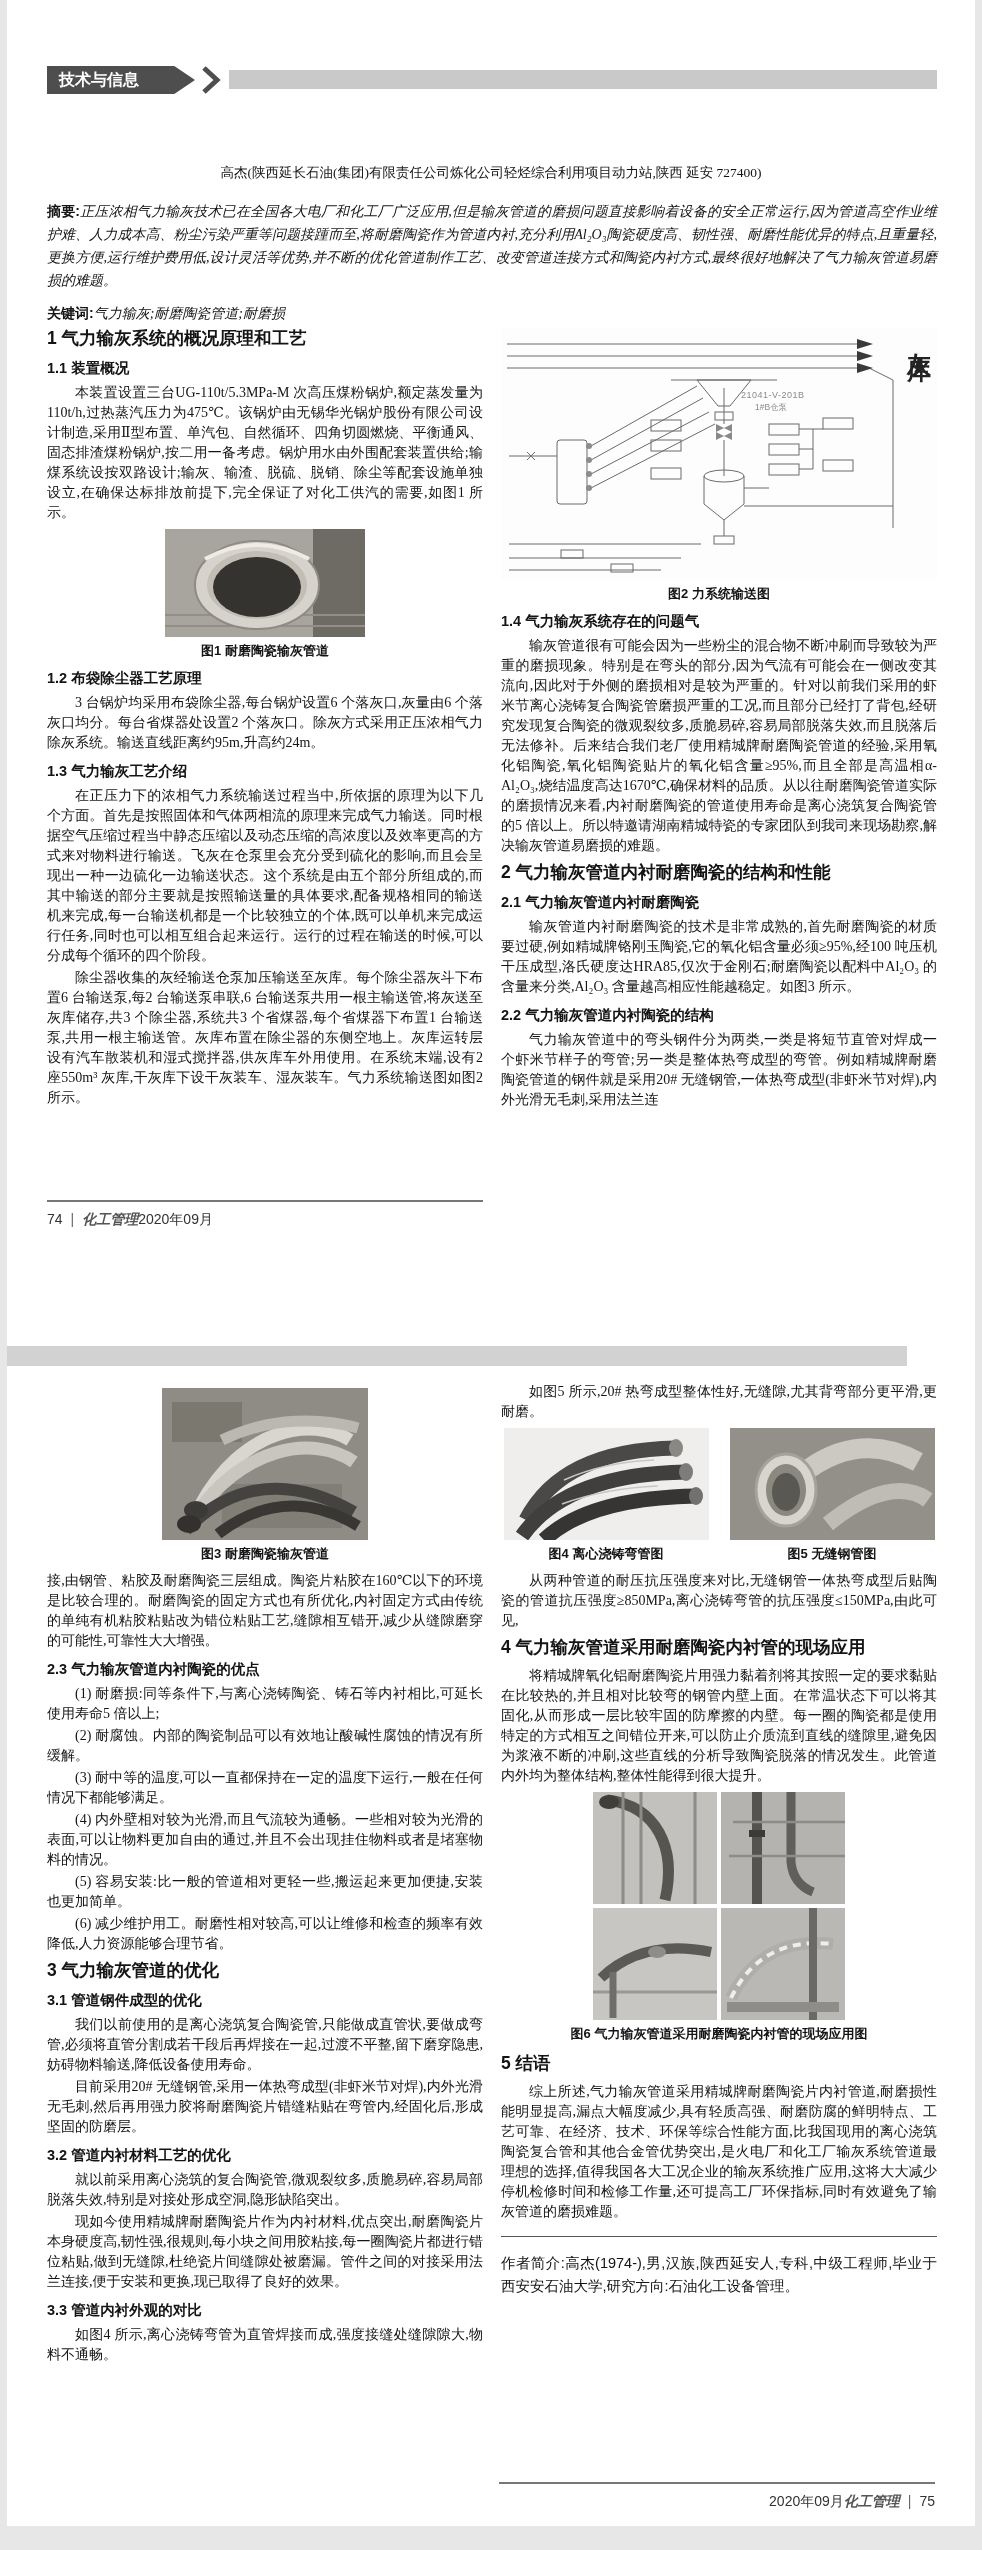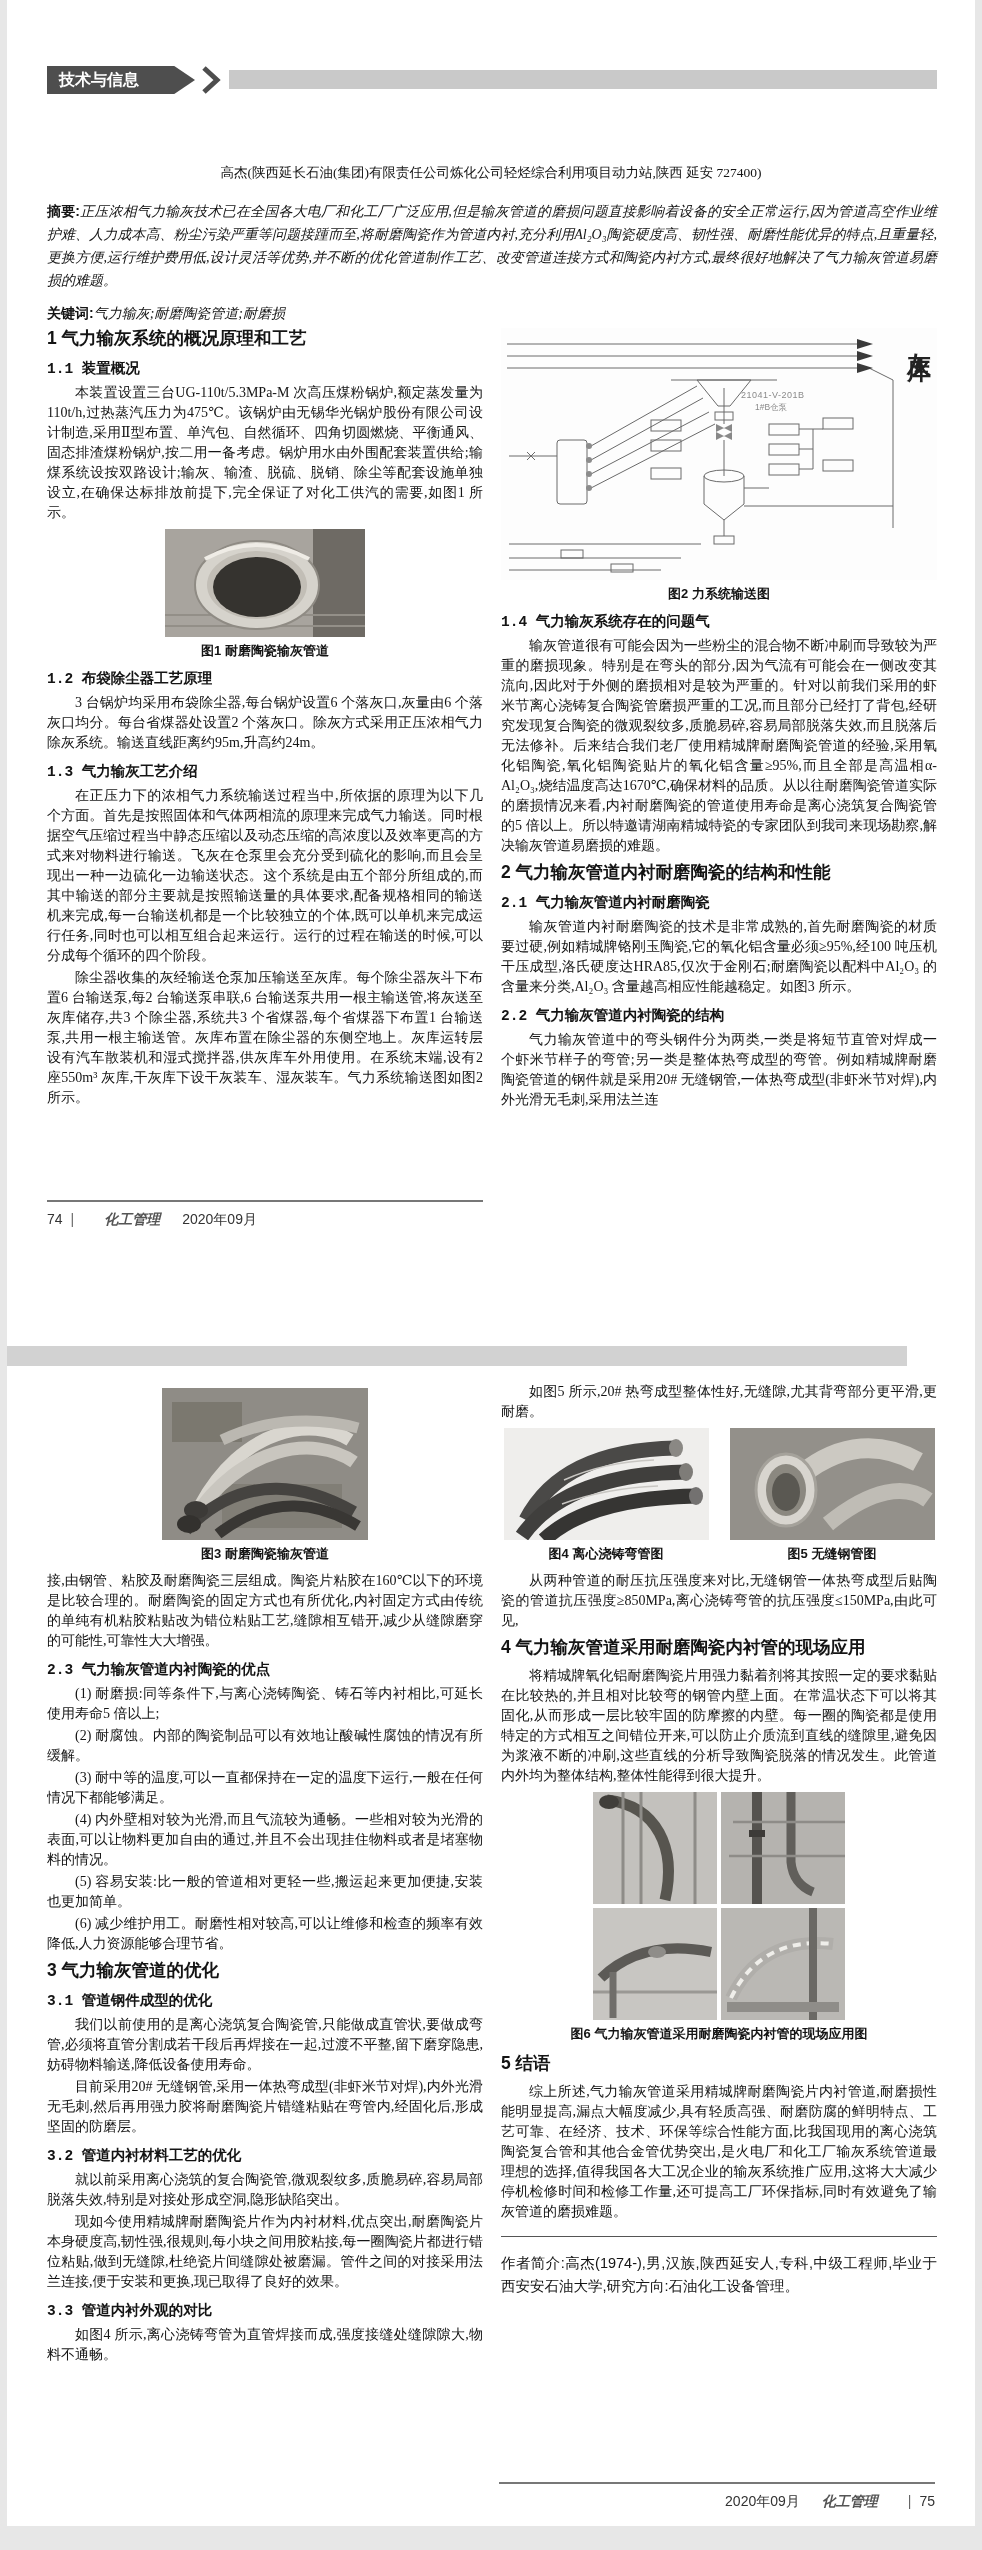--- a/index.html
+++ b/index.html
@@ -38,21 +38,21 @@
   .kw-block .lbl{font-weight:bold;font-family:"Liberation Sans","DejaVu Sans",sans-serif;}
 
   
   .col{position:absolute;width:436px;overflow:hidden;}
   #p1-left{left:40px;top:322px;height:860px;}
   #p1-right{left:494px;top:322px;height:930px;}
   #p2-left{left:40px;top:96px;height:1075px;}
   #p2-right{left:494px;top:96px;height:1118px;}
 
   .h1s{font-family:"Liberation Sans","DejaVu Sans",sans-serif;font-weight:bold;font-size:17.5px;margin:4px 0 7px 0;}
-  .h2s{font-family:Liberation Mono, monospace;font-weight:bold;font-size:14.5px;margin:9px 0 5px 0;}
+  .h2s{font-family:Liberation Sans, sans-serif;font-weight:bold;font-size:14.5px;margin:9px 0 5px 0;}
   .para{font-size:14px;line-height:20px;text-align:justify;margin:0 0 2px 0;text-indent:2em;}
   .noindent{text-indent:0;}
 
   
   .fig{margin:6px 0 8px 0;text-align:center;}
   .fig svg{display:block;margin:0 auto;background:#f4f4f2;}
   .cap{
     font-family:"Liberation Sans","DejaVu Sans",sans-serif;
     font-weight:bold;font-size:13px;margin-top:5px;text-align:center;
   }
@@ -80,21 +80,21 @@
   .footer1{
     position:absolute;left:40px;top:1200px;width:436px;
     border-top:2px solid #777;padding-top:9px;
     font-family:"Liberation Sans","DejaVu Sans",sans-serif;font-size:14px;color:#333;
   }
   .footer2{
     position:absolute;left:492px;top:1196px;width:436px;
     border-top:2px solid #777;padding-top:9px;text-align:right;
     font-family:"Liberation Sans","DejaVu Sans",sans-serif;font-size:14px;color:#333;
   }
-  .journal-script{font-family:"DejaVu Serif","Liberation Serif",serif;font-style:italic;font-weight:bold;color:#555;margin:0 22px;}
+  .journal-script{font-family:"DejaVu Serif","Liberation Serif",serif;font-style:italic;font-weight:bold;color:#555;margin:0 0;}
   .fsep{margin:0 8px;color:#666;}
 
   
   .p2-band{position:absolute;left:0;top:60px;width:900px;height:20px;background:#d2d2d2;}
 
   
   .bio-rule{border:none;border-top:1.5px solid #555;margin:14px 0 10px 0;}
   .bio{font-size:14.5px;line-height:23px;font-family:"Liberation Sans","DejaVu Sans",sans-serif;text-align:justify;}
 </style>
 </head>

